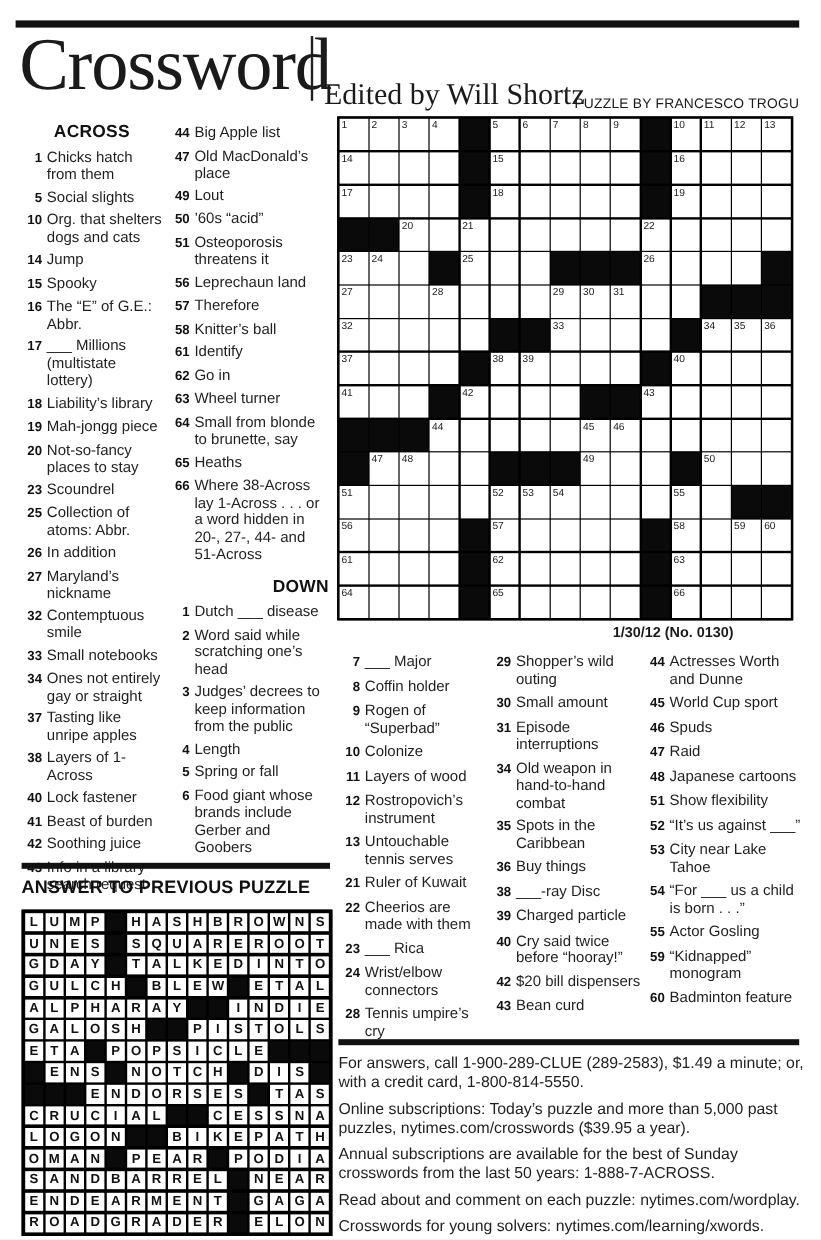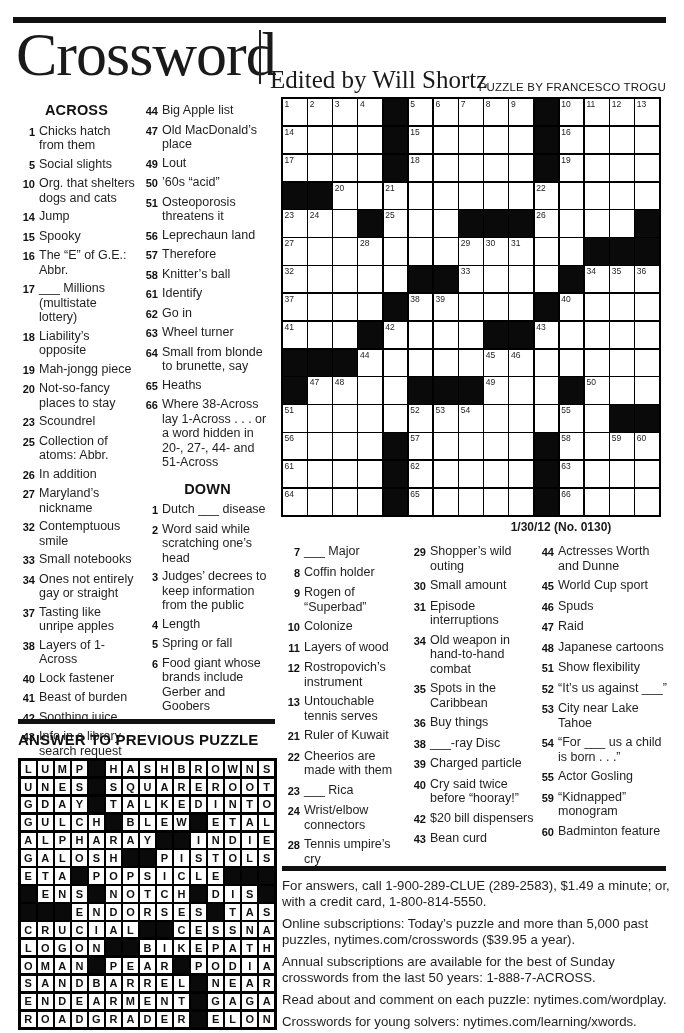--- a/index.html
+++ b/index.html
@@ -19,21 +19,21 @@
   
   .cluecol{font-size:12.5px;line-height:14.5px;color:#1f1f1f;}
   .cluehead{font-weight:bold;font-size:14.5px;text-align:center;letter-spacing:.2px;
             margin-bottom:6px;color:#111;}
   .clue{display:flex;margin-bottom:4px;}
   .cn{flex:0 0 17px;text-align:right;font-weight:bold;font-size:11px;padding-right:4px;
       padding-top:1px;color:#111;}
   .ct{flex:1;}
   .col-across{left:18px;top:103px;width:117px;}
   .col-two{left:141px;top:103px;width:133px;}
-  .downhead{margin-top:12px;}
+  .downhead{margin-top:12px;text-align:right;}
   .col-a{left:283px;top:544px;width:124px;}
   .col-b{left:409px;top:544px;width:128px;}
   .col-c{left:537px;top:544px;width:130px;}
   .col-a .clue,.col-b .clue,.col-c .clue{margin-bottom:5px;}
 
   
   .pgrid{left:281px;top:97px;width:380px;height:420px;background:#000;border:2px solid #000;
          display:grid;grid-template-columns:repeat(15,1fr);grid-template-rows:repeat(15,1fr);
          gap:1.5px;box-sizing:border-box;}
   .pcell{background:#fff;position:relative;}
@@ -95,21 +95,21 @@
         <div class="clue">
           <span class="cn">16</span>
           <span class="ct">The “E” of G.E.: Abbr.</span>
         </div>
         <div class="clue">
           <span class="cn">17</span>
           <span class="ct">___ Millions (multistate lottery)</span>
         </div>
         <div class="clue">
           <span class="cn">18</span>
-          <span class="ct">Liability’s opposite</span>
+          <span class="ct">Liability’s library</span>
         </div>
         <div class="clue">
           <span class="cn">19</span>
           <span class="ct">Mah-jongg piece</span>
         </div>
         <div class="clue">
           <span class="cn">20</span>
           <span class="ct">Not-so-fancy places to stay</span>
         </div>
         <div class="clue">

